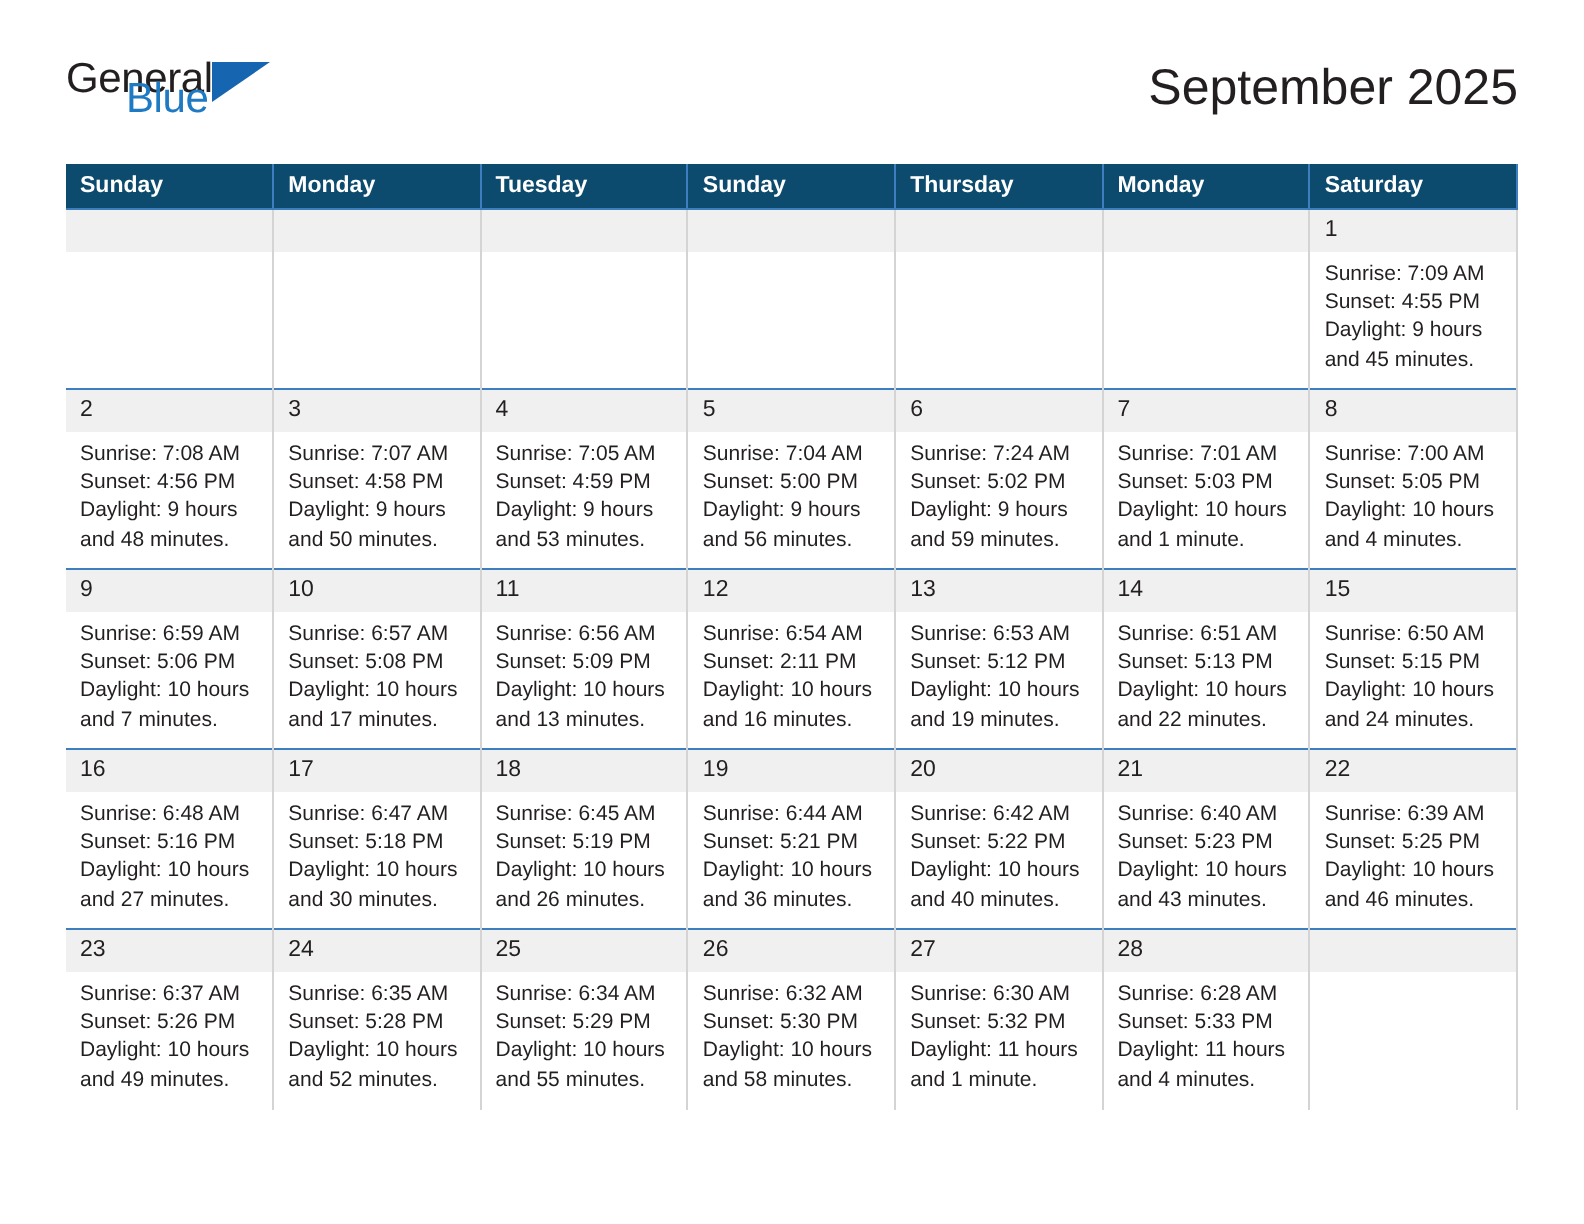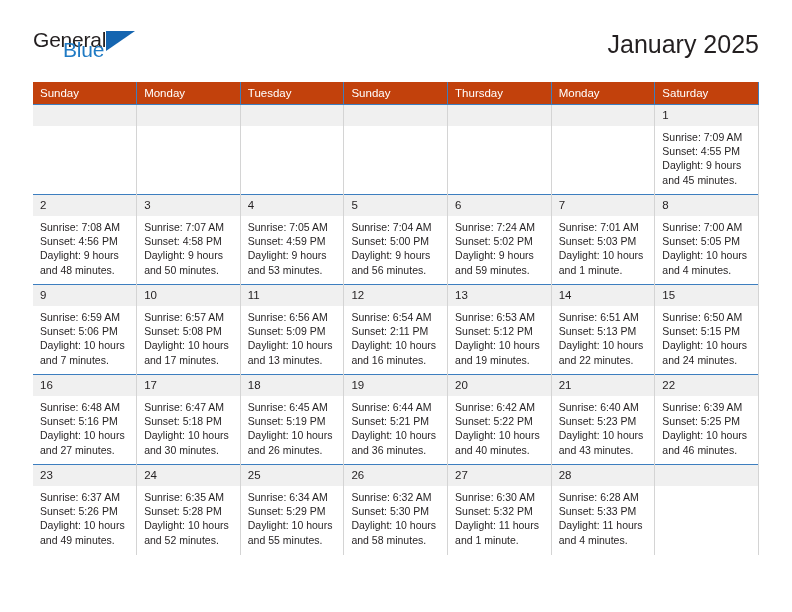--- a/index.html
+++ b/index.html
@@ -84,23 +84,23 @@
   }
 
   
   .calendar {
     width: 726px;
     border-collapse: collapse;
     table-layout: fixed;
     margin-top: 8px;
   }
   .calendar th {
-    background: #c2410c;
+    background: #0c4a6e;
     color: #ffffff;
-    font-weight: normal;
+    font-weight: bold;
     font-size: 11.5px;
     text-align: left;
     padding: 5px 0 5px 7px;
     height: 20px;
     box-sizing: border-box;
     border-right: 1px solid #3d7ebf;
   }
   .calendar td {
     vertical-align: top;
     padding: 0;
@@ -147,21 +147,21 @@
 
   <div class="topbar">
 
     <div class="brand">
       <span class="brand-general">General</span>
       <span class="brand-tri"></span>
       <span class="brand-blue">Blue</span>
     </div>
 
     <div class="titles">
-      <div class="cal-title">January 2025</div>
+      <div class="cal-title">September 2025</div>
     </div>
 
   </div>
 
   <table class="calendar">
     <thead>
       <tr>
           <th>Sunday</th>
           <th>Monday</th>
           <th>Tuesday</th>

